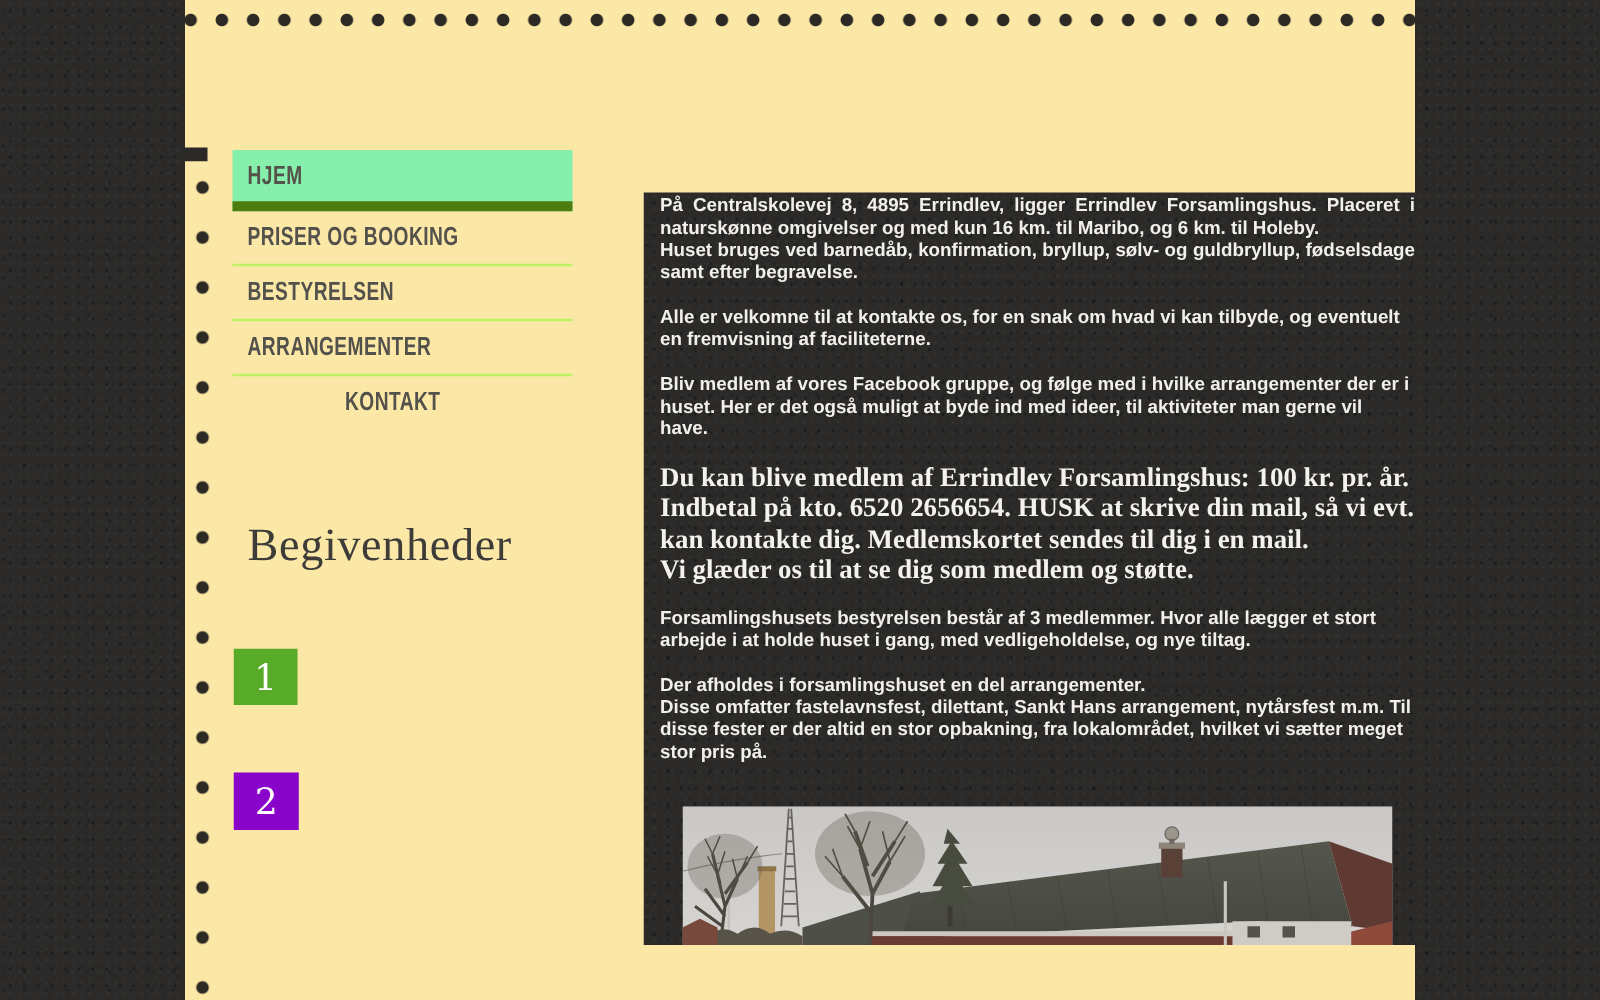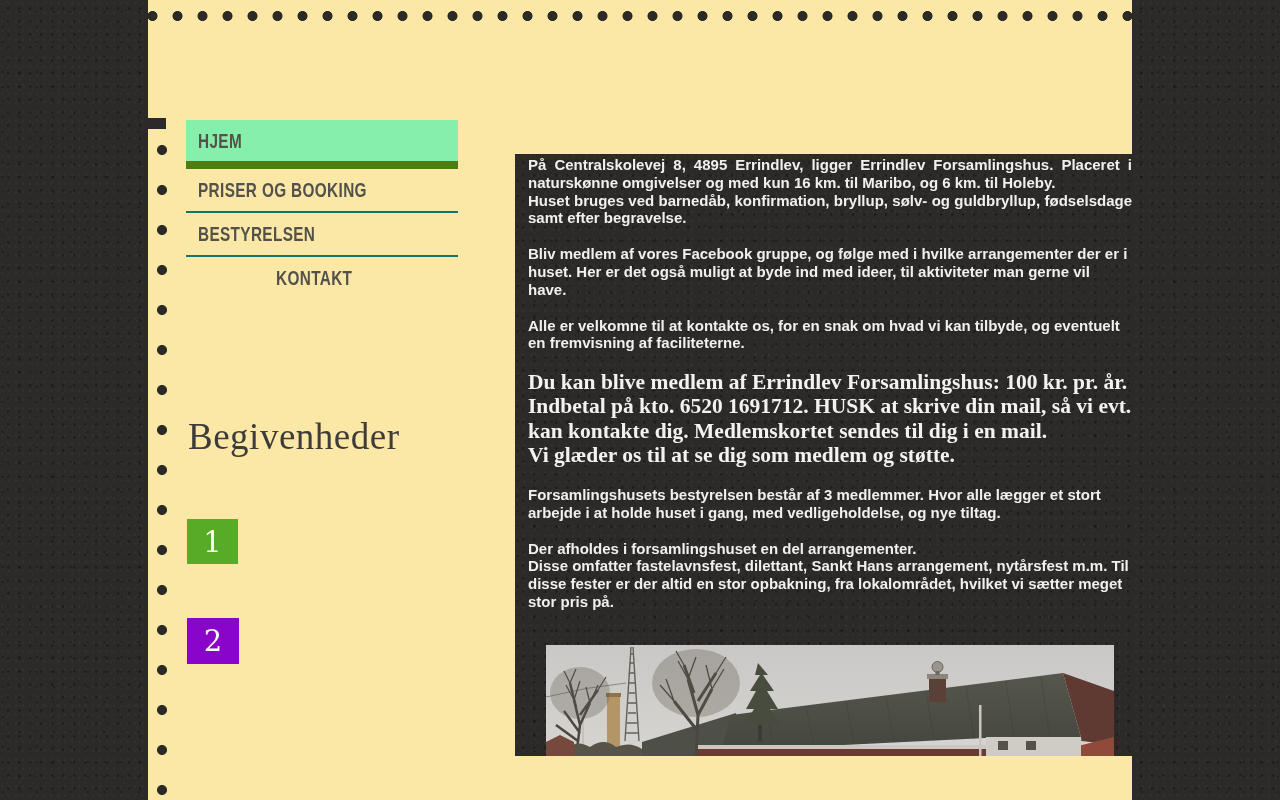--- a/index.html
+++ b/index.html
@@ -47,35 +47,35 @@
   }
   .notch{
     position:absolute;left:148px;top:118px;width:18px;height:11px;background:#2b2a29;
   }
   
   .menu{
     position:absolute;left:186px;top:120px;width:272px;list-style:none;margin:0;padding:0;
   }
   .menu li{
     height:42px;display:flex;align-items:center;cursor:pointer;
-    border-bottom:2px solid #0f766e;
+    border-bottom:2px solid #bef264;
   }
   .menu li.active{
     background:#86efac;height:41px;border-bottom:8px solid #4d7c0f;
   }
   .menu li:last-child{border-bottom:none;justify-content:center;}
   .menu li span{
     display:inline-block;font-weight:bold;font-size:21px;color:#53514c;
     transform:scaleX(0.73);transform-origin:0 50%;
     margin-left:12px;letter-spacing:0.5px;white-space:nowrap;
   }
   .menu li.active span{color:#55524a;}
   
   .events-heading{
-    position:absolute;left:188px;top:415px;margin:0;
+    position:absolute;left:198px;top:415px;margin:0;
     font-family:"Liberation Serif",serif;font-size:37px;font-weight:normal;
     color:#3d3c39;letter-spacing:0.5px;
   }
   .event-badge{
     position:absolute;left:187px;width:51px;height:45px;
     display:flex;align-items:center;justify-content:center;cursor:pointer;
   }
   .event-badge.e1{top:519px;}
   .event-badge.e2{top:618px;width:52px;height:46px;}
   .event-badge span{
@@ -106,43 +106,46 @@
 
 <ul class="menu">
   <li class="active">
       <span>HJEM</span>
     </li>
   <li>
       <span>PRISER OG BOOKING</span>
     </li>
   <li>
       <span>BESTYRELSEN</span>
+    </li>
+  <li>
+      <span>ARRANGEMENTER</span>
     </li>
   <li>
       <span>KONTAKT</span>
     </li>
 </ul>
 
 <h2 class="events-heading">Begivenheder</h2>
 
 <div class="event-badge e1" style="background: rgb(88, 171, 39);">
   <span>1</span>
 </div>
 <div class="event-badge e2" style="background: rgb(136, 5, 201);">
   <span>2</span>
 </div>
 
 <div class="content-panel">
   <div class="content-inner">
     <p class="justified">På Centralskolevej 8, 4895 Errindlev, ligger Errindlev Forsamlingshus. Placeret i naturskønne omgivelser og med kun 16 km. til Maribo, og 6 km. til Holeby.
 Huset bruges ved barnedåb, konfirmation, bryllup, sølv- og guldbryllup, fødselsdage samt efter begravelse.</p>
+    <p>Alle er velkomne til at kontakte os, for en snak om hvad vi kan tilbyde, og eventuelt en fremvisning af faciliteterne.</p>
     <p>Bliv medlem af vores Facebook gruppe, og følge med i hvilke arrangementer der er i huset. Her er det også muligt at byde ind med ideer, til aktiviteter man gerne vil have.</p>
-    <p>Alle er velkomne til at kontakte os, for en snak om hvad vi kan tilbyde, og eventuelt en fremvisning af faciliteterne.</p>
     <p class="membership">Du kan blive medlem af Errindlev Forsamlingshus: 100 kr. pr. år.
-Indbetal på kto. 6520 1691712. HUSK at skrive din mail, så vi evt. kan kontakte dig. Medlemskortet sendes til dig i en mail.
+Indbetal på kto. 6520 2656654. HUSK at skrive din mail, så vi evt. kan kontakte dig. Medlemskortet sendes til dig i en mail.
 Vi glæder os til at se dig som medlem og støtte.</p>
     <p>Forsamlingshusets bestyrelsen består af 3 medlemmer. Hvor alle lægger et stort arbejde i at holde huset i gang, med vedligeholdelse, og nye tiltag.</p>
     <p>Der afholdes i forsamlingshuset en del arrangementer.
 Disse omfatter fastelavnsfest, dilettant, Sankt Hans arrangement, nytårsfest m.m. Til disse fester er der altid en stor opbakning, fra lokalområdet, hvilket vi sætter meget stor pris på.</p>
 
     <div class="photo-wrap">
       <svg width="568" height="150" viewBox="0 0 568 150" preserveAspectRatio="none">
         <defs>
           <linearGradient id="sky" x1="0" y1="0" x2="0" y2="1">
             <stop offset="0" stop-color="#c9c8c6"></stop>

